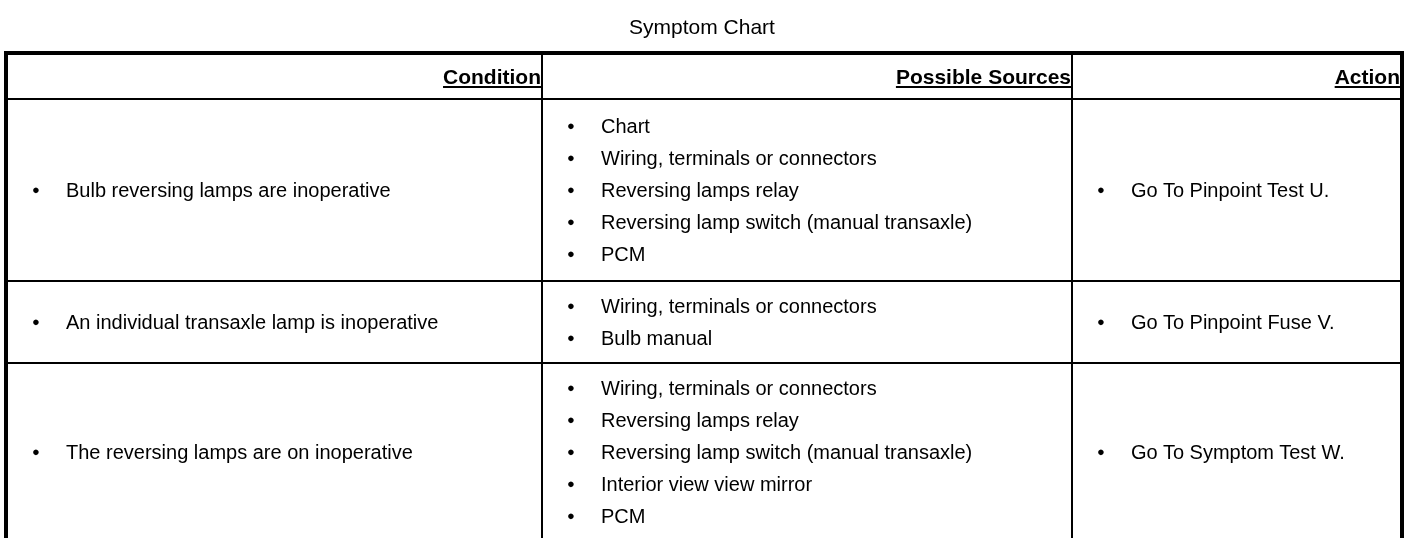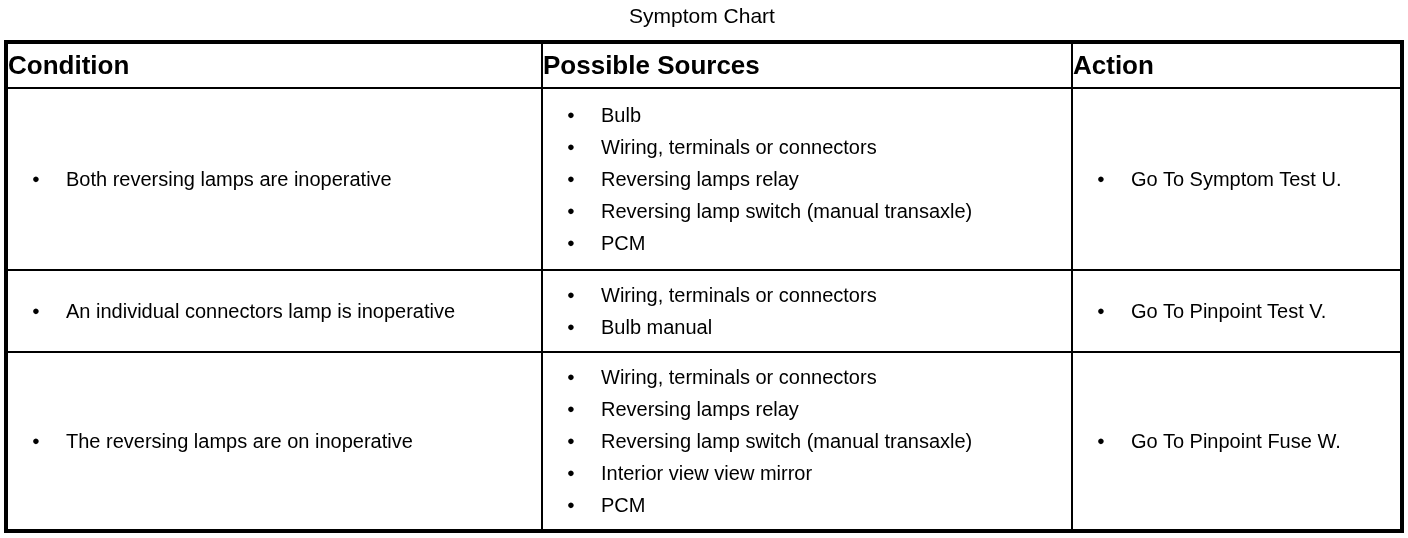--- a/index.html
+++ b/index.html
@@ -9,45 +9,46 @@
   }
   body {
     width: 1408px;
     height: 538px;
     font-family: "Liberation Sans", sans-serif;
     color: #000000;
     overflow: hidden;
   }
   .chart-title {
     width: 1396px;
-    margin: 5px 0 0 4px;
+    margin: 16px 0 0 4px;
     text-align: center;
     font-size: 21px;
     font-weight: 400;
     line-height: 22px;
   }
   table.symptom-table {
     border-collapse: collapse;
     table-layout: fixed;
     width: 1396px;
     margin: 13px 0 0 4px;
     border: 4px solid #000000;
   }
   th, td {
     border: 2px solid #000000;
     box-sizing: border-box;
     vertical-align: middle;
     background: #ffffff;
   }
   th {
     height: 46px;
-    font-size: 26px;
+    font-size: 21px;
     font-weight: 700;
-    text-align: left;
+    text-align: right;
     padding: 0;
+    text-decoration: underline;
   }
   td {
     padding: 8px 10px 8px 24px;
   }
   .col-condition { width: 536px; }
   .col-sources   { width: 530px; }
   .col-action    { width: 330px; }
   tbody tr:nth-child(1) td { height: 182px; }
   tbody tr:nth-child(2) td { height: 80px; }
   tbody tr:nth-child(3) td { height: 178px; }
@@ -77,27 +78,27 @@
       <th class="col-condition">Condition</th>
       <th class="col-sources">Possible Sources</th>
       <th class="col-action">Action</th>
     </tr>
   </thead>
   <tbody>
       <tr>
         <td class="col-condition">
           <div class="li">
             <span class="bullet">●</span>
-            <span>Both reversing lamps are inoperative</span>
+            <span>Bulb reversing lamps are inoperative</span>
           </div>
         </td>
         <td class="col-sources">
           <div class="li">
             <span class="bullet">●</span>
-            <span>Bulb</span>
+            <span>Chart</span>
           </div>
           <div class="li">
             <span class="bullet">●</span>
             <span>Wiring, terminals or connectors</span>
           </div>
           <div class="li">
             <span class="bullet">●</span>
             <span>Reversing lamps relay</span>
           </div>
           <div class="li">
@@ -105,45 +106,45 @@
             <span>Reversing lamp switch (manual transaxle)</span>
           </div>
           <div class="li">
             <span class="bullet">●</span>
             <span>PCM</span>
           </div>
         </td>
         <td class="col-action">
           <div class="li">
             <span class="bullet">●</span>
-            <span>Go To Symptom Test U.</span>
+            <span>Go To Pinpoint Test U.</span>
           </div>
         </td>
       </tr>
       <tr>
         <td class="col-condition">
           <div class="li">
             <span class="bullet">●</span>
-            <span>An individual connectors lamp is inoperative</span>
+            <span>An individual transaxle lamp is inoperative</span>
           </div>
         </td>
         <td class="col-sources">
           <div class="li">
             <span class="bullet">●</span>
             <span>Wiring, terminals or connectors</span>
           </div>
           <div class="li">
             <span class="bullet">●</span>
             <span>Bulb manual</span>
           </div>
         </td>
         <td class="col-action">
           <div class="li">
             <span class="bullet">●</span>
-            <span>Go To Pinpoint Test V.</span>
+            <span>Go To Pinpoint Fuse V.</span>
           </div>
         </td>
       </tr>
       <tr>
         <td class="col-condition">
           <div class="li">
             <span class="bullet">●</span>
             <span>The reversing lamps are on inoperative</span>
           </div>
         </td>
@@ -165,18 +166,18 @@
             <span>Interior view view mirror</span>
           </div>
           <div class="li">
             <span class="bullet">●</span>
             <span>PCM</span>
           </div>
         </td>
         <td class="col-action">
           <div class="li">
             <span class="bullet">●</span>
-            <span>Go To Pinpoint Fuse W.</span>
+            <span>Go To Symptom Test W.</span>
           </div>
         </td>
       </tr>
     </tbody>
 </table>
 
 </body></html>

